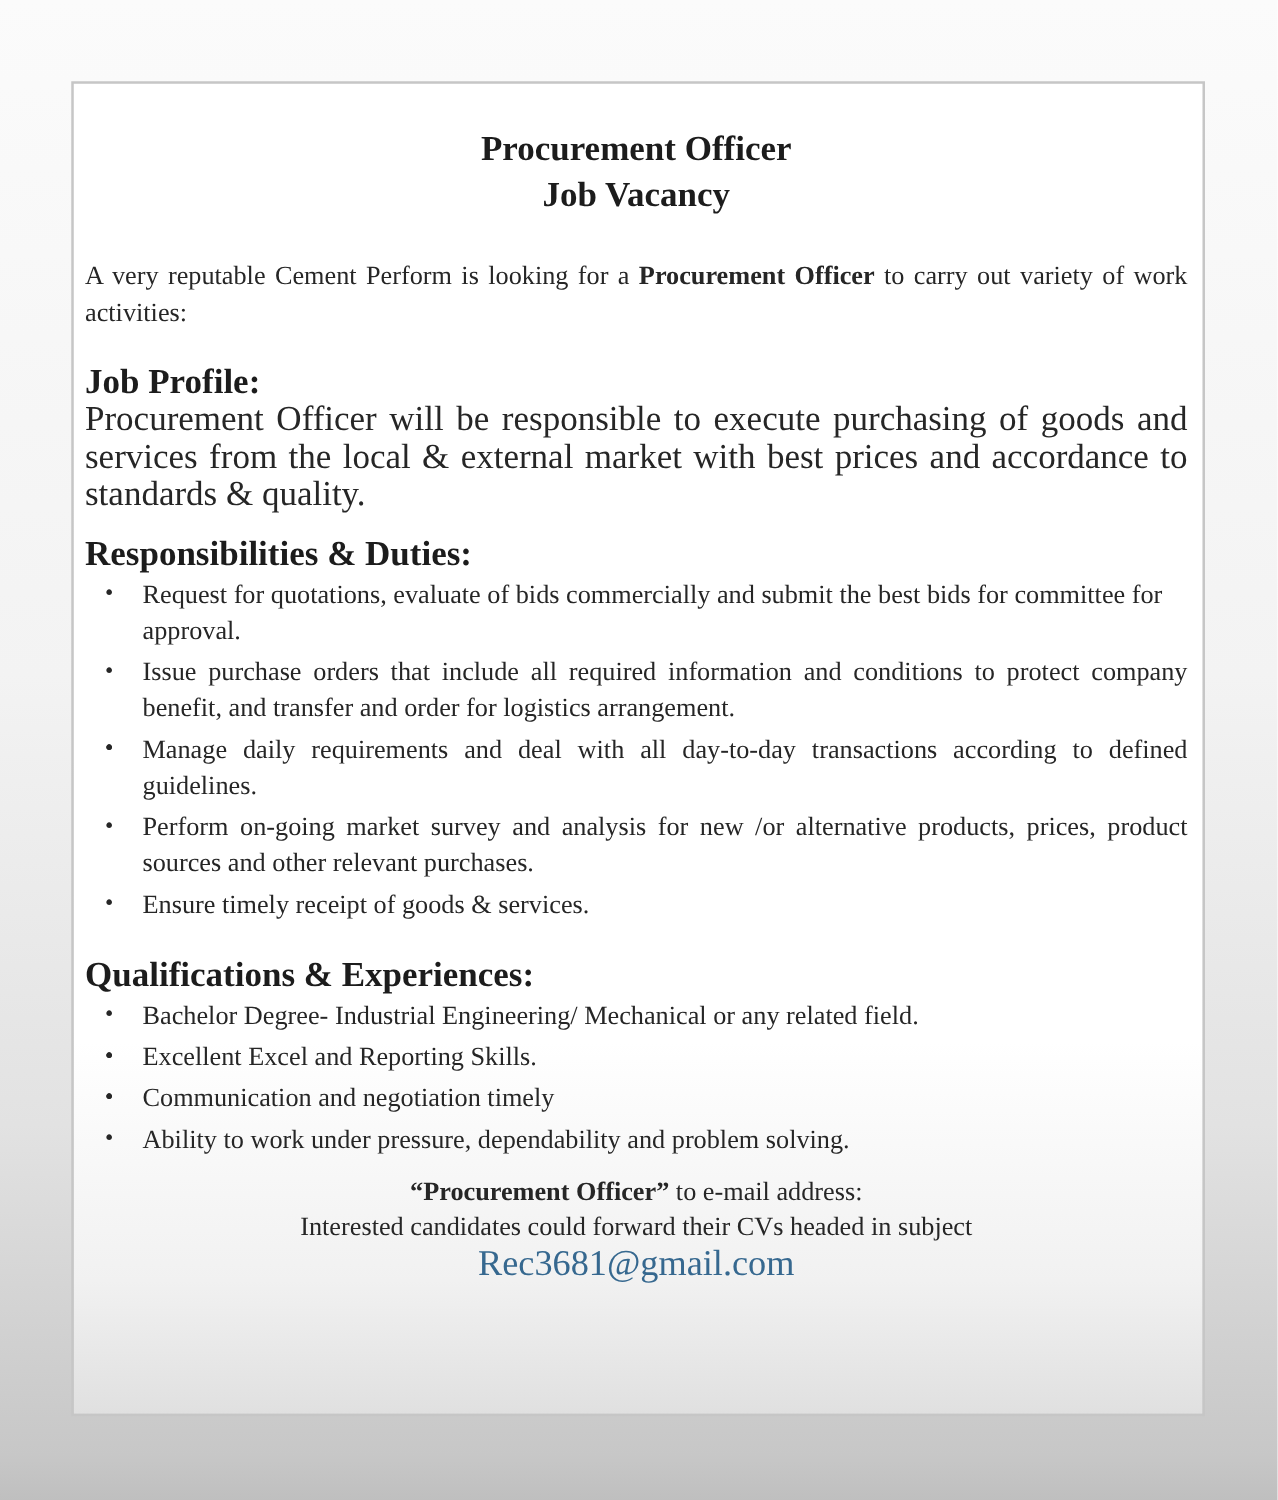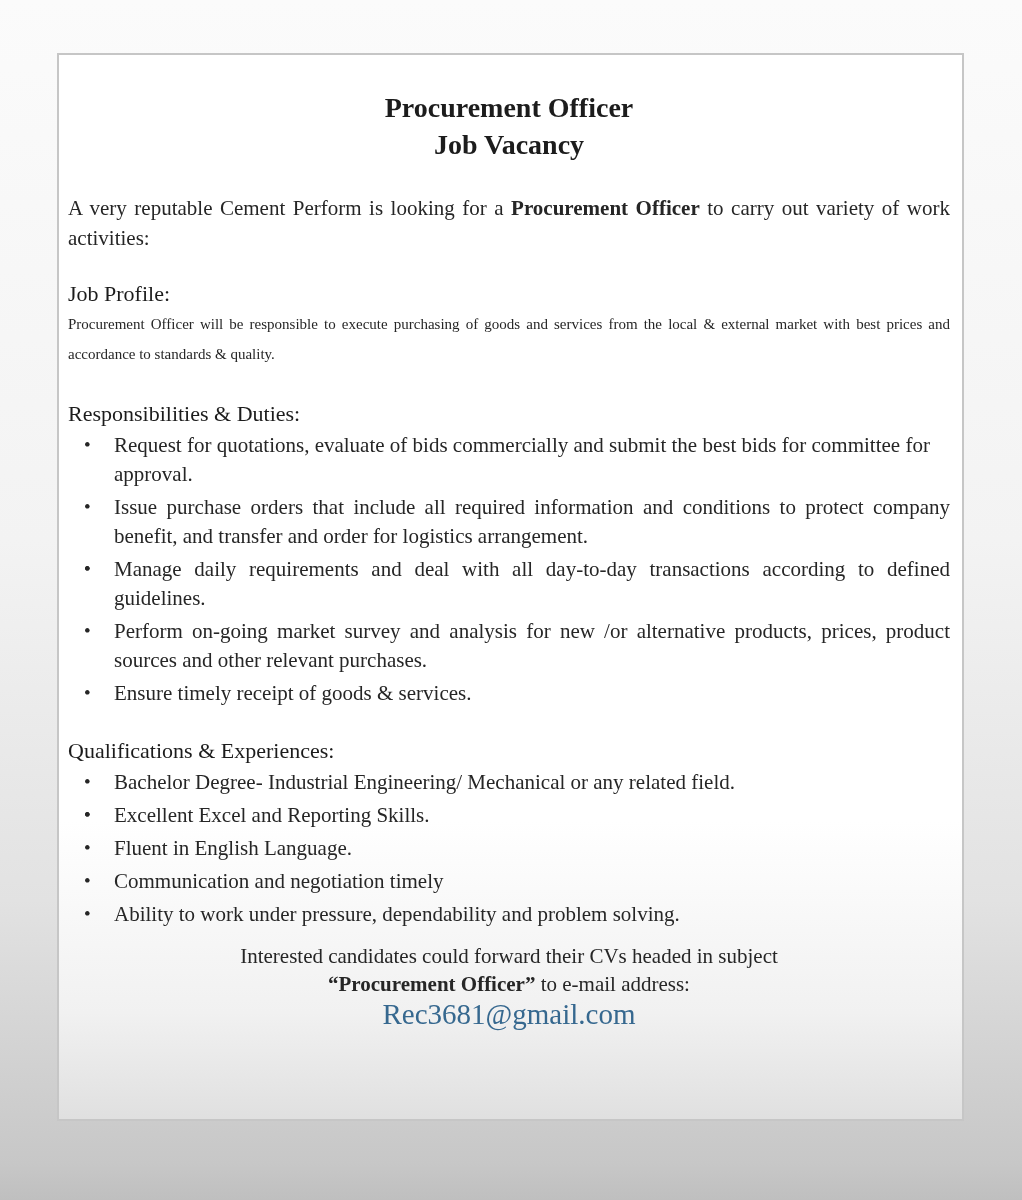--- a/index.html
+++ b/index.html
@@ -8,21 +8,21 @@
     height: 1200px;
     position: relative;
     font-family: "Liberation Serif", "DejaVu Serif", serif;
     background: linear-gradient(180deg, #fbfbfb 0%, #f3f3f3 45%, #e2e2e2 75%, #c7c7c7 97%, #bfbfbf 100%);
     overflow: hidden;
     color: #262626;
   }
   .page {
     position: absolute;
     left: 57px;
-    top: 53px;
+    top: 65px;
     width: 907px;
     height: 1068px;
     box-sizing: border-box;
     border: 2px solid #c6c6c6;
     background: linear-gradient(180deg, #ffffff 0%, #ffffff 72%, #f1f1f1 90%, #e0e0e0 100%);
     padding: 34px 12px 0 9px;
     overflow: hidden;
   }
   .doc-title {
     text-align: center;
@@ -32,30 +32,30 @@
     color: #1c1c1c;
   }
   .intro {
     margin-top: 30px;
     font-size: 21px;
     line-height: 30px;
     text-align: justify;
   }
   .intro .bold-inline { font-weight: bold; }
   .section-heading {
-    font-weight: normal;
-    font-size: 22px;
+    font-weight: bold;
+    font-size: 28px;
     line-height: 30px;
     color: #1c1c1c;
   }
   .mt-jobprofile { margin-top: 26px; }
-  .mt-resp { margin-top: 30px; }
+  .mt-resp { margin-top: 18px; }
   .mt-qual { margin-top: 28px; }
   .section-body {
-    font-size: 15px;
+    font-size: 28px;
     line-height: 30px;
     text-align: justify;
   }
   .bullet-list { margin-top: 2px; }
   .bullet-item {
     position: relative;
     padding-left: 46px;
     font-size: 21px;
     line-height: 29px;
     margin-bottom: 4px;
@@ -105,24 +105,24 @@
     <div class="bullet-item justify"><span class="bullet-dot">•</span><span>Manage daily requirements and deal with all day-to-day transactions according to defined guidelines.</span></div>
     <div class="bullet-item justify"><span class="bullet-dot">•</span><span>Perform on-going market survey and analysis for new /or alternative products, prices, product sources and other relevant purchases.</span></div>
     <div class="bullet-item"><span class="bullet-dot">•</span><span>Ensure timely receipt of goods &amp; services.</span></div>
   </div>
 
   <div class="section-heading mt-qual">Qualifications &amp; Experiences:</div>
   <div class="bullet-list">
     <div class="bullet-item"><span class="bullet-dot">•</span><span>Bachelor Degree- Industrial Engineering/ Mechanical or any related field.</span></div>
     <div class="bullet-item"><span class="bullet-dot">•</span></div>
     <div class="bullet-item"><span class="bullet-dot">•</span><span>Excellent Excel and Reporting Skills.</span></div>
-    <div class="bullet-item"><span class="bullet-dot">•</span><span>Fluent in English Language.</span></div>
+    <div class="bullet-item"><span class="bullet-dot">•</span></div>
     <div class="bullet-item"><span class="bullet-dot">•</span><span>Communication and negotiation timely</span></div>
     <div class="bullet-item"><span class="bullet-dot">•</span><span>Ability to work under pressure, dependability and problem solving.</span></div>
   </div>
 
   <div class="footer">
+    <div class="footer-line"><span class="bold-inline">“Procurement Officer”</span><span> to e-mail address:</span></div>
     <div class="footer-line">Interested candidates could forward their CVs headed in subject</div>
-    <div class="footer-line"><span class="bold-inline">“Procurement Officer”</span><span> to e-mail address:</span></div>
     <div class="footer-email" style="color: rgb(54, 104, 143);">Rec3681@gmail.com</div>
   </div>
 
 </div>
 
 </body></html>

